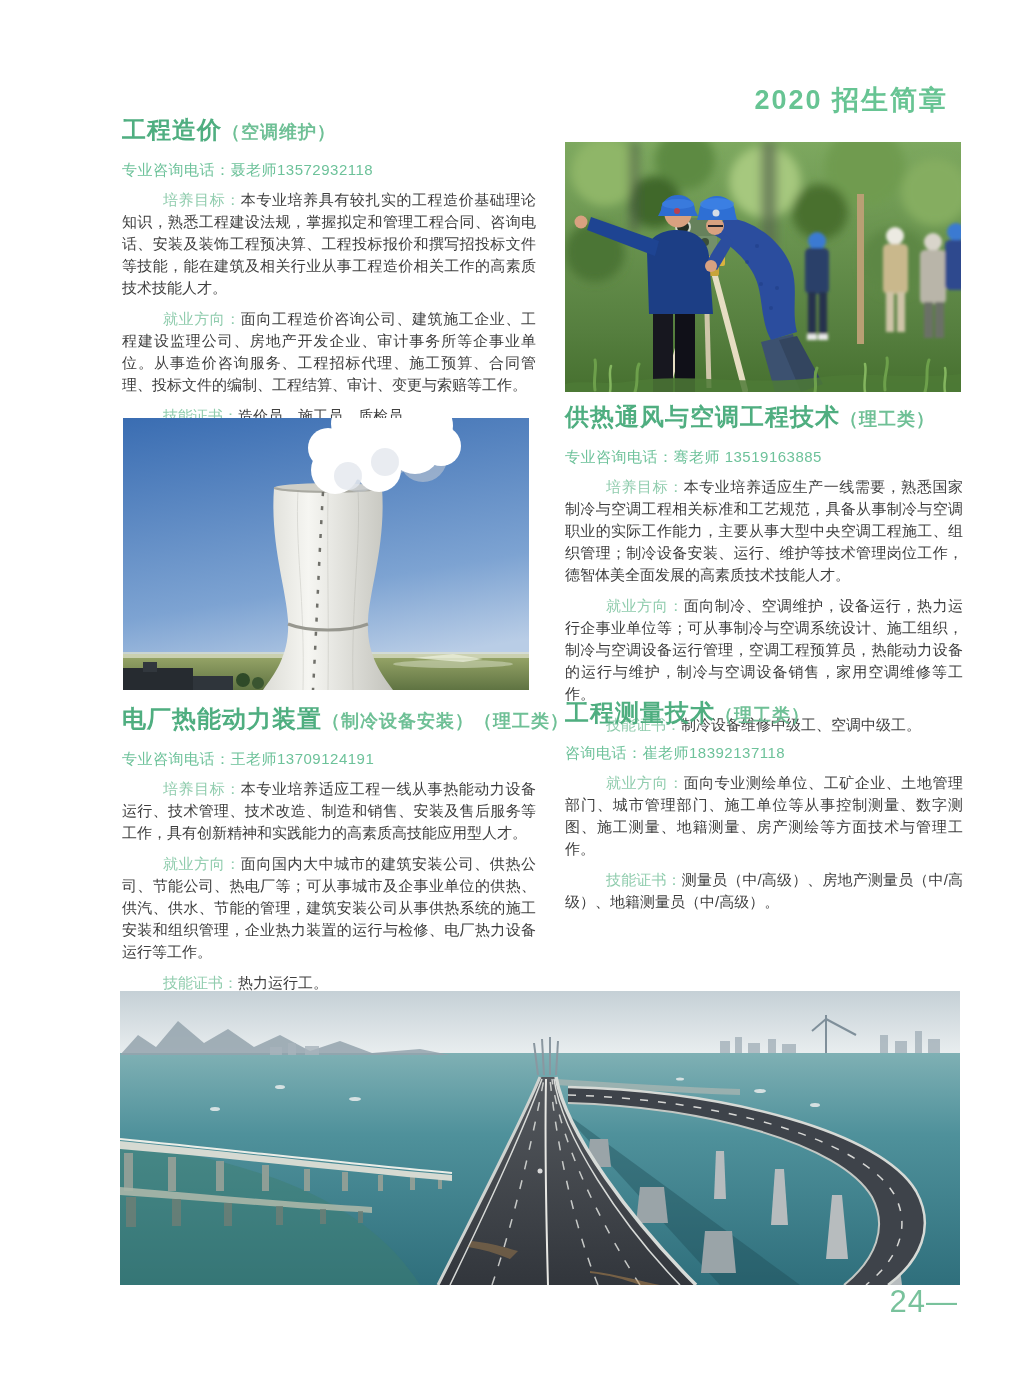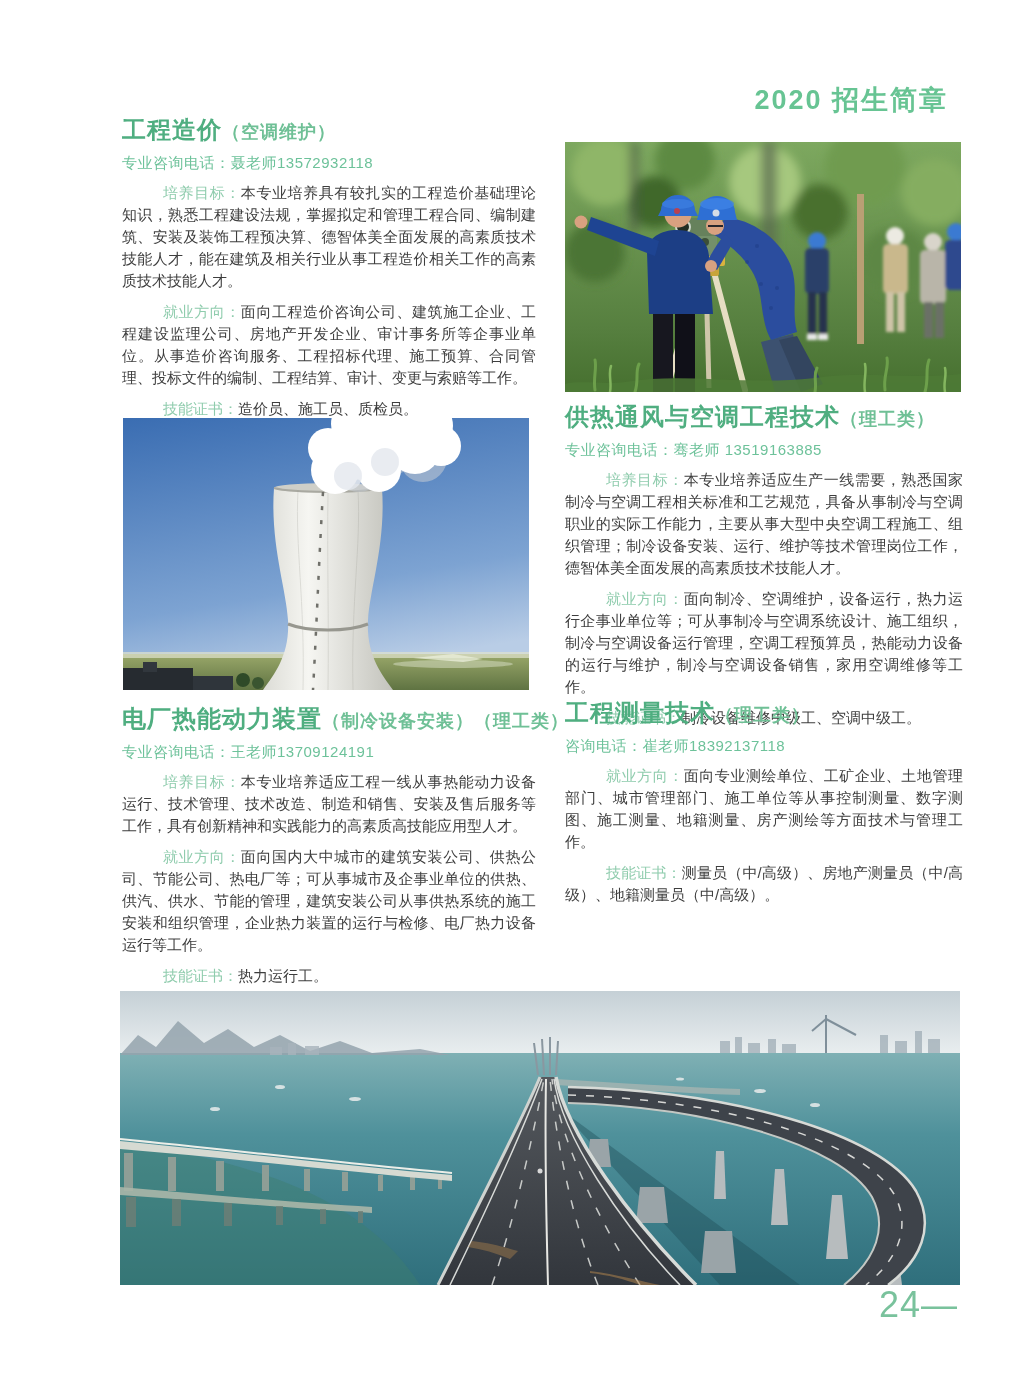--- a/index.html
+++ b/index.html
@@ -4,39 +4,39 @@
 <style>
   html,body{margin:0;padding:0;background:#ffffff;}
   .page{position:relative;width:1024px;height:1389px;background:#ffffff;overflow:hidden;
         font-family:"Liberation Sans","DejaVu Sans",sans-serif;}
   .hdr-title{position:absolute;top:82px;right:76px;font-size:27px;font-weight:bold;
         color:#67c493;letter-spacing:2px;}
   .program{position:absolute;}
   .ptitle{margin:0;white-space:nowrap;line-height:30px;}
   .ptitle .main{font-size:24px;font-weight:bold;color:#4fae80;letter-spacing:1px;}
   .ptitle .suffix{font-size:18px;color:#6fc096;letter-spacing:1px;}
-  .phone{margin-top:7px;font-size:15px;color:#6dc29a;letter-spacing:0.5px;}
+  .phone{margin-top:14px;font-size:15px;color:#6dc29a;letter-spacing:0.5px;}
   .para{margin:9px 0 0;font-size:15px;line-height:22px;color:#3e3e3e;
         text-align:justify;text-indent:2em;}
   .para .lbl{color:#8fccad;margin-left:11px;}
   .photo{position:absolute;margin:0;padding:0;line-height:0;}
   .photo svg{display:block;width:100%;height:100%;}
-  .pagenum{position:absolute;top:1284px;right:66px;font-size:36px;color:#79c29c;letter-spacing:1px;}
+  .pagenum{position:absolute;top:1284px;right:66px;font-size:31px;color:#79c29c;letter-spacing:1px;}
 </style>
 </head>
 <body>
 
 <div class="page">
 
   <div class="hdr-title">2020 招生简章</div>
 
   <section class="program" style="left:122px;top:115px;width:414px">
     <h2 class="ptitle"><span class="main">工程造价</span><span class="suffix">（空调维护）</span></h2>
     <div class="phone">专业咨询电话：聂老师13572932118</div>
-    <p class="para"><span class="lbl">培养目标：</span><span>本专业培养具有较扎实的工程造价基础理论知识，熟悉工程建设法规，掌握拟定和管理工程合同、编制建筑、安装及装饰工程预决算、德智体美全面发展的高素质技术技能人才，能在建筑及相关行业从事工程造价相关工作的高素质技术技能人才。</span></p>
+    <p class="para"><span class="lbl">培养目标：</span><span>本专业培养具有较扎实的工程造价基础理论知识，熟悉工程建设法规，掌握拟定和管理工程合同、咨询电话、安装及装饰工程预决算、工程投标报价和撰写招投标文件等技能，能在建筑及相关行业从事工程造价相关工作的高素质技术技能人才。</span></p>
     <p class="para"><span class="lbl">就业方向：</span><span>面向工程造价咨询公司、建筑施工企业、工程建设监理公司、房地产开发企业、审计事务所等企事业单位。从事造价咨询服务、工程招标代理、施工预算、合同管理、投标文件的编制、工程结算、审计、变更与索赔等工作。</span></p>
     <p class="para"><span class="lbl">技能证书：</span><span>造价员、施工员、质检员。</span></p>
   </section>
 
   <figure class="photo" style="left:565px;top:142px;width:396px;height:250px">
     <svg viewBox="0 0 396 250" preserveAspectRatio="none">
       <defs>
         <linearGradient id="g-fol" x1="0" y1="0" x2="0" y2="1">
           <stop offset="0" stop-color="#7da85f"></stop>
             <stop offset="0.75" stop-color="#567f3f"></stop>

